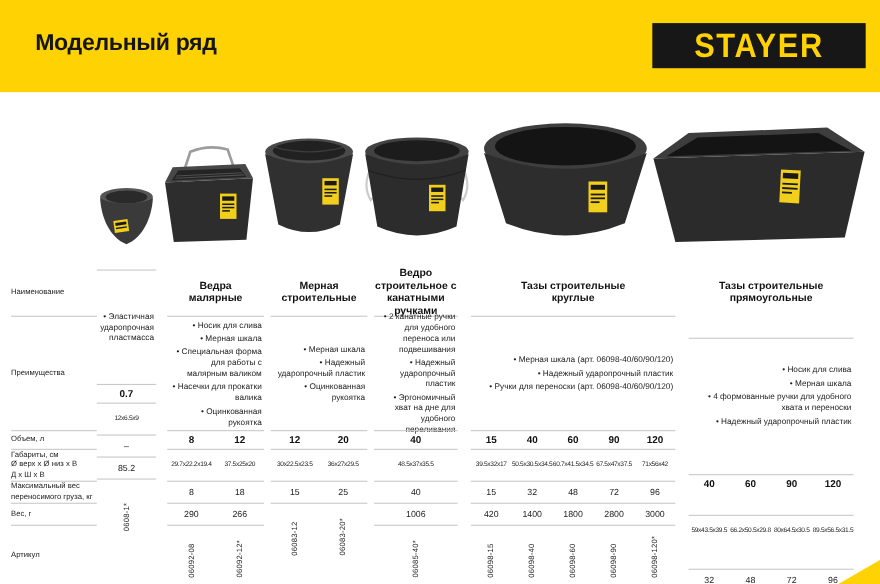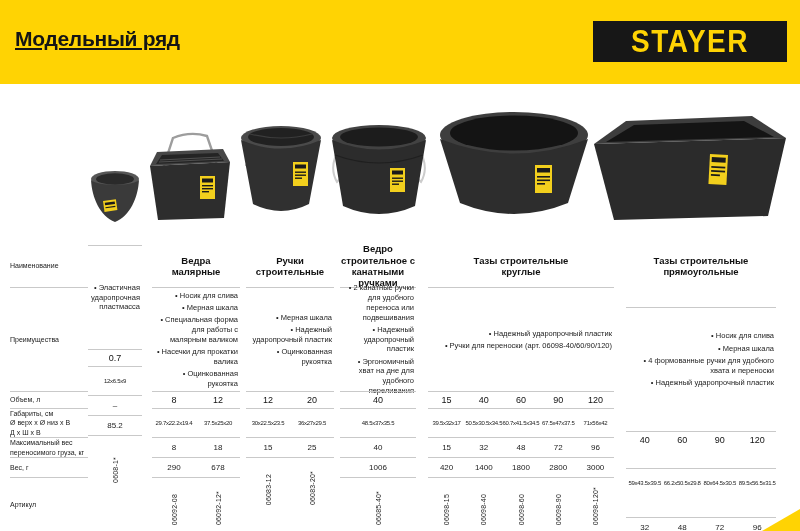--- a/index.html
+++ b/index.html
@@ -1,22 +1,22 @@
 <!DOCTYPE html>
 <html><head>
 <meta charset="utf-8">
 <style>
   html,body{margin:0;padding:0;background:#fff;}
   .page{position:relative;width:800px;height:531px;background:#fff;overflow:hidden;
         font-family:"Liberation Sans", sans-serif;color:#111;}
 
   
   .banner{position:absolute;top:0;left:0;width:800px;height:84px;background:#ffd303;}
-  .banner h1{position:absolute;left:15px;top:27px;margin:0;font-size:21px;font-weight:800;
-             letter-spacing:-0.3px;color:#151515;text-decoration:underline;}
+  .banner h1{position:absolute;left:32px;top:27px;margin:0;font-size:21px;font-weight:800;
+             letter-spacing:-0.3px;color:#151515;}
   .logo{position:absolute;left:593px;top:21px;width:194px;height:41px;background:#171717;
         display:flex;align-items:center;justify-content:center;}
   .logo span{color:#ffd303;font-weight:900;font-size:28px;letter-spacing:1.5px;transform:scaleY(1.1);}
 
   
   .products{position:absolute;top:84px;left:0;width:800px;height:158px;background:#fff;}
   .product{position:absolute;margin:0;}
 
   
   .spec{position:absolute;top:245px;left:0;display:flex;align-items:flex-start;}
@@ -41,21 +41,21 @@
   .rowlab div{margin:0;}
 
   .gname{font-weight:bold;font-size:9.5px;line-height:1.2;text-align:center;margin:15px auto;}
   .g1 .gname{max-width:58px;text-align:center;} .g4 .gname{max-width:104px;} .g5 .gname{max-width:112px;}
 
   .adv{font-size:7.5px;line-height:1.3;text-align:center;width:100%;color:#1c1c1c;}
   .adv .b{margin:2.5px 2px;text-align:right;}
   .adv .b::before{content:"• ";}
 
   .c{flex:1 1 0;text-align:center;min-width:0;}
-  .vol{font-weight:normal;font-size:9px;}
+  .vol{font-weight:bold;font-size:9px;}
   .dimv{font-size:6px;letter-spacing:-0.3px;color:#222;white-space:nowrap;}
   .r-max .c,.r-wt .c{font-size:8px;color:#222;}
   .sku{display:flex;justify-content:center;align-items:flex-end;}
   .sku span{writing-mode:vertical-rl;transform:rotate(180deg);font-size:7px;color:#222;letter-spacing:0.2px;}
 
   .corner{position:absolute;right:0;bottom:0;width:38px;height:22px;background:#ffd303;
           clip-path:polygon(100% 0,100% 100%,0 100%);}
 </style>
 </head>
 <body>
@@ -243,35 +243,35 @@
       <div class="r r-dims">
         <div class="c dimv">29.7х22.2х19.4</div>
         <div class="c dimv">37.5х25х20</div>
       </div>
       <div class="r r-max">
         <div class="c">8</div>
         <div class="c">18</div>
       </div>
       <div class="r r-wt">
         <div class="c">290</div>
-        <div class="c">678</div>
+        <div class="c">266</div>
       </div>
       <div class="r r-sku">
         <div class="c sku">
             <span>06092-08</span>
           </div>
         <div class="c sku">
             <span>06092-12*</span>
           </div>
       </div>
     </div>
 
     <div class="col g2">
       <div class="r r-name">
-          <div class="gname">Ручки строительные</div>
+          <div class="gname">Мерная строительные</div>
         </div>
       <div class="r r-adv">
           <div class="adv">
         <div class="b">Мерная шкала</div>
         <div class="b">Надежный ударопрочный пластик</div>
         <div class="b">Оцинкованная рукоятка</div>
       </div>
         </div>
       <div class="r r-vol">
         <div class="c vol">12</div>
@@ -324,20 +324,21 @@
           </div>
         </div>
     </div>
 
     <div class="col g4">
       <div class="r r-name">
           <div class="gname">Тазы строительные круглые</div>
         </div>
       <div class="r r-adv">
           <div class="adv">
+        <div class="b">Мерная шкала (арт. 06098-40/60/90/120)</div>
         <div class="b">Надежный ударопрочный пластик</div>
         <div class="b">Ручки для переноски (арт. 06098-40/60/90/120)</div>
       </div>
         </div>
       <div class="r r-vol">
         <div class="c vol">15</div>
         <div class="c vol">40</div>
         <div class="c vol">60</div>
         <div class="c vol">90</div>
         <div class="c vol">120</div>

